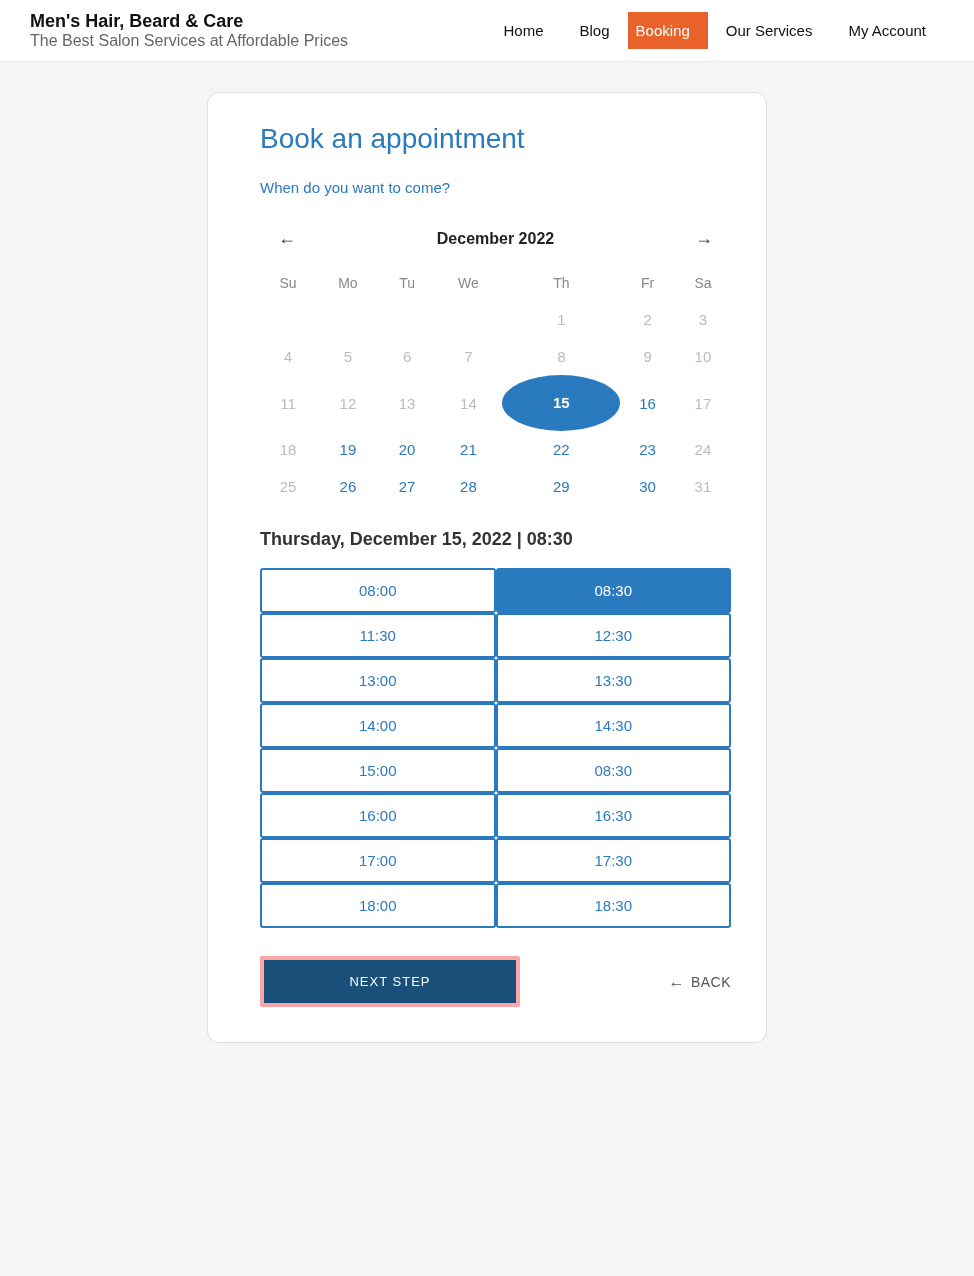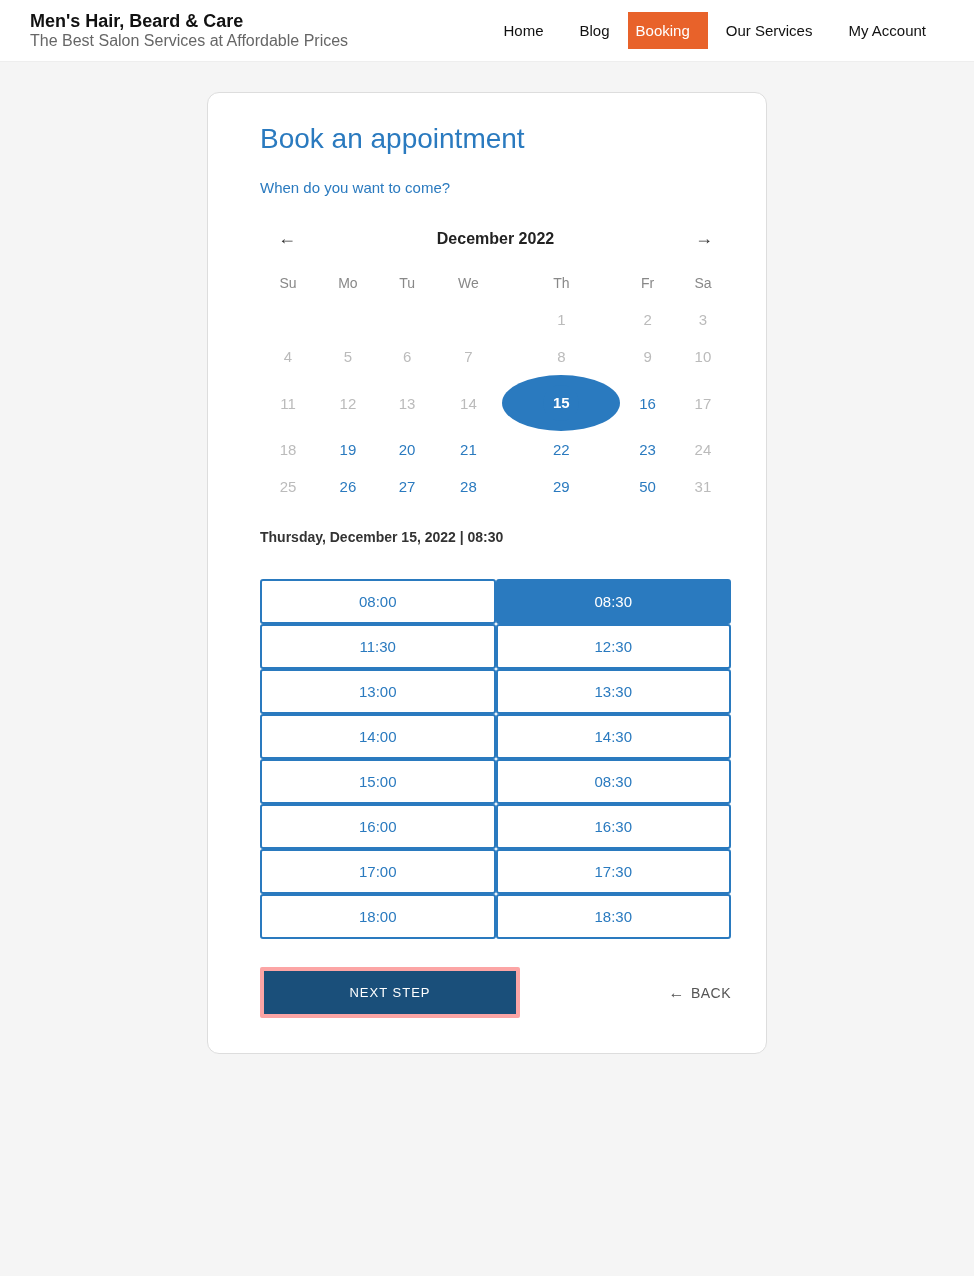--- a/index.html
+++ b/index.html
@@ -134,23 +134,23 @@
       width: 36px;
       height: 36px;
       line-height: 36px;
       background: #2a7abf;
       border-radius: 50%;
     }
 
     
     .selected-date-label {
       font-weight: bold;
-      font-size: 14px;
+      font-size: 18px;
       color: #333;
-      margin-bottom: 34px;
+      margin-bottom: 18px;
     }
 
     
     .time-slots-grid {
       display: grid;
       grid-template-columns: repeat(2, 1fr);
       margin-bottom: 28px;
     }
     .time-slot-btn {
       border: 2px solid #2a7abf;
@@ -278,21 +278,21 @@
               <td class="available">22</td>
               <td class="available">23</td>
               <td>24</td>
             </tr>
             <tr>
               <td>25</td>
               <td class="available">26</td>
               <td class="available">27</td>
               <td class="available">28</td>
               <td class="available">29</td>
-              <td class="available">50</td>
+              <td class="available">30</td>
               <td>31</td>
             </tr>
           </tbody>
       </table>
     </div>
 
     <div class="selected-date-label">Thursday, December 15, 2022 | 08:30</div>
 
     <div class="time-slots-grid" id="time-slots-grid">
     <button class="time-slot-btn">08:00</button>

